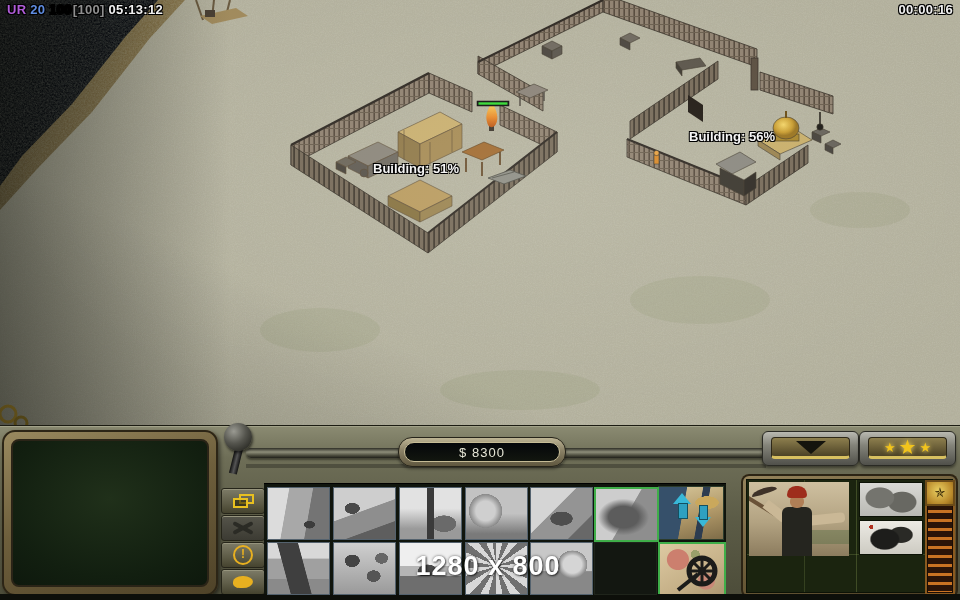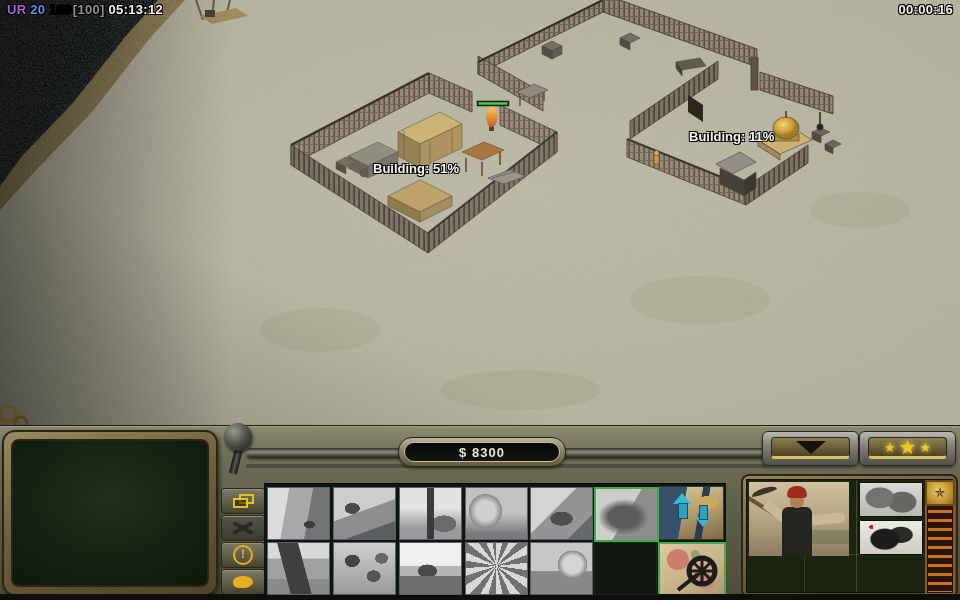--- a/index.html
+++ b/index.html
@@ -105,21 +105,21 @@
   .arrow-up-stem{position:absolute;left:19px;top:16px;width:8px;height:14px;background:#2ea0c0;border:1px solid #145060;}
   .arrow-down{left:36px;top:30px;border-left:8px solid transparent;border-right:8px solid transparent;border-top:10px solid #38b8d8;}
   .arrow-down-stem{position:absolute;left:40px;top:18px;width:7px;height:13px;background:#2ea0c0;border:1px solid #145060;}
 
   
   #money{left:398px;top:437px;width:166px;height:28px;border-radius:14px;
     background:linear-gradient(180deg,#bdb494 0%,#8a8166 45%,#5f573f 100%);
     border:1px solid #26241a;box-shadow:0 2px 3px rgba(0,0,0,.4);}
   #money-inner{position:absolute;left:5px;top:4px;right:5px;bottom:4px;border-radius:10px;
     background:linear-gradient(180deg,#05070a,#12160f);border:1px solid #c6bc96;
-    color:#e6e6d6;font-size:13px;font-weight:bold;letter-spacing:1px;
+    color:#e6e6d6;font-size:13px;font-weight:normal;letter-spacing:1px;
     display:flex;align-items:center;justify-content:center;}
 
   
   .metal-btn{top:431px;width:95px;height:33px;border-radius:6px;cursor:pointer;
     background:linear-gradient(180deg,#b9b9b1 0%,#84847a 40%,#50504a 100%);
     border:1px solid #2a2a24;box-shadow:0 2px 3px rgba(0,0,0,.45);}
   .metal-inner{position:absolute;left:8px;top:5px;right:8px;bottom:6px;border-radius:4px;
     background:linear-gradient(180deg,#8d7f4e 0%,#6a5e38 55%,#4c4226 100%);
     border:1px solid #2e2818;border-bottom:3px solid #d8c060;
     display:flex;align-items:center;justify-content:center;}
@@ -325,21 +325,21 @@
       </g>
 
       <circle cx="8" cy="414" r="8" fill="none" stroke="#c8a030" stroke-width="3"></circle>
       <circle cx="21" cy="423" r="6" fill="none" stroke="#a88828" stroke-width="3"></circle>
     </svg>
 
     <div class="abs" id="light"></div>
   </div>
 
   <div class="abs map-label" style="left:373px;top:161px;">Building: 51%</div>
-  <div class="abs map-label" style="left:689px;top:129px;">Building: 11%</div>
+  <div class="abs map-label" style="left:689px;top:129px;">Building: 56%</div>
 
   <div class="abs hudtext" id="topbar-left">
     <span style="color:#b05cd8;">UR</span>
     <span style="color:#5f8ce0;text-align:right;">20</span>
     <span style="color:#000000;">100</span>
     <span style="color:#8f8f8f;margin-left:-3px;">[100]</span>
     <span>05:13:12</span>
   </div>
   <div class="abs hudtext" id="topbar-right">00:00:16</div>
 
@@ -426,20 +426,21 @@
         <span class="face"></span>
         <span class="cap"></span>
       </div>
       <div class="invicon" id="inv-sandals"></div>
       <div class="invicon" id="inv-boots"></div>
       <div id="rankbar"></div>
       <div id="rankstar">✯</div>
     </div>
   </div>
 
+  <div class="abs" id="watermark">1280 x 800</div>
 
   <div class="abs" id="barstrip"></div>
 <div class="gicon v1" style="left: 267px; top: 487px;"></div>
     <div class="gicon v2" style="left: 333px; top: 487px;"></div>
     <div class="gicon v3" style="left: 399px; top: 487px;"></div>
     <div class="gicon v4" style="left: 465px; top: 487px;"></div>
     <div class="gicon v5" style="left: 530px; top: 487px;"></div>
     <div class="gicon v6 selected" style="left: 594px; top: 487px;"></div>
     <div class="gicon r1" style="left: 267px; top: 542px;"></div>
     <div class="gicon r2" style="left: 333px; top: 542px;"></div>

